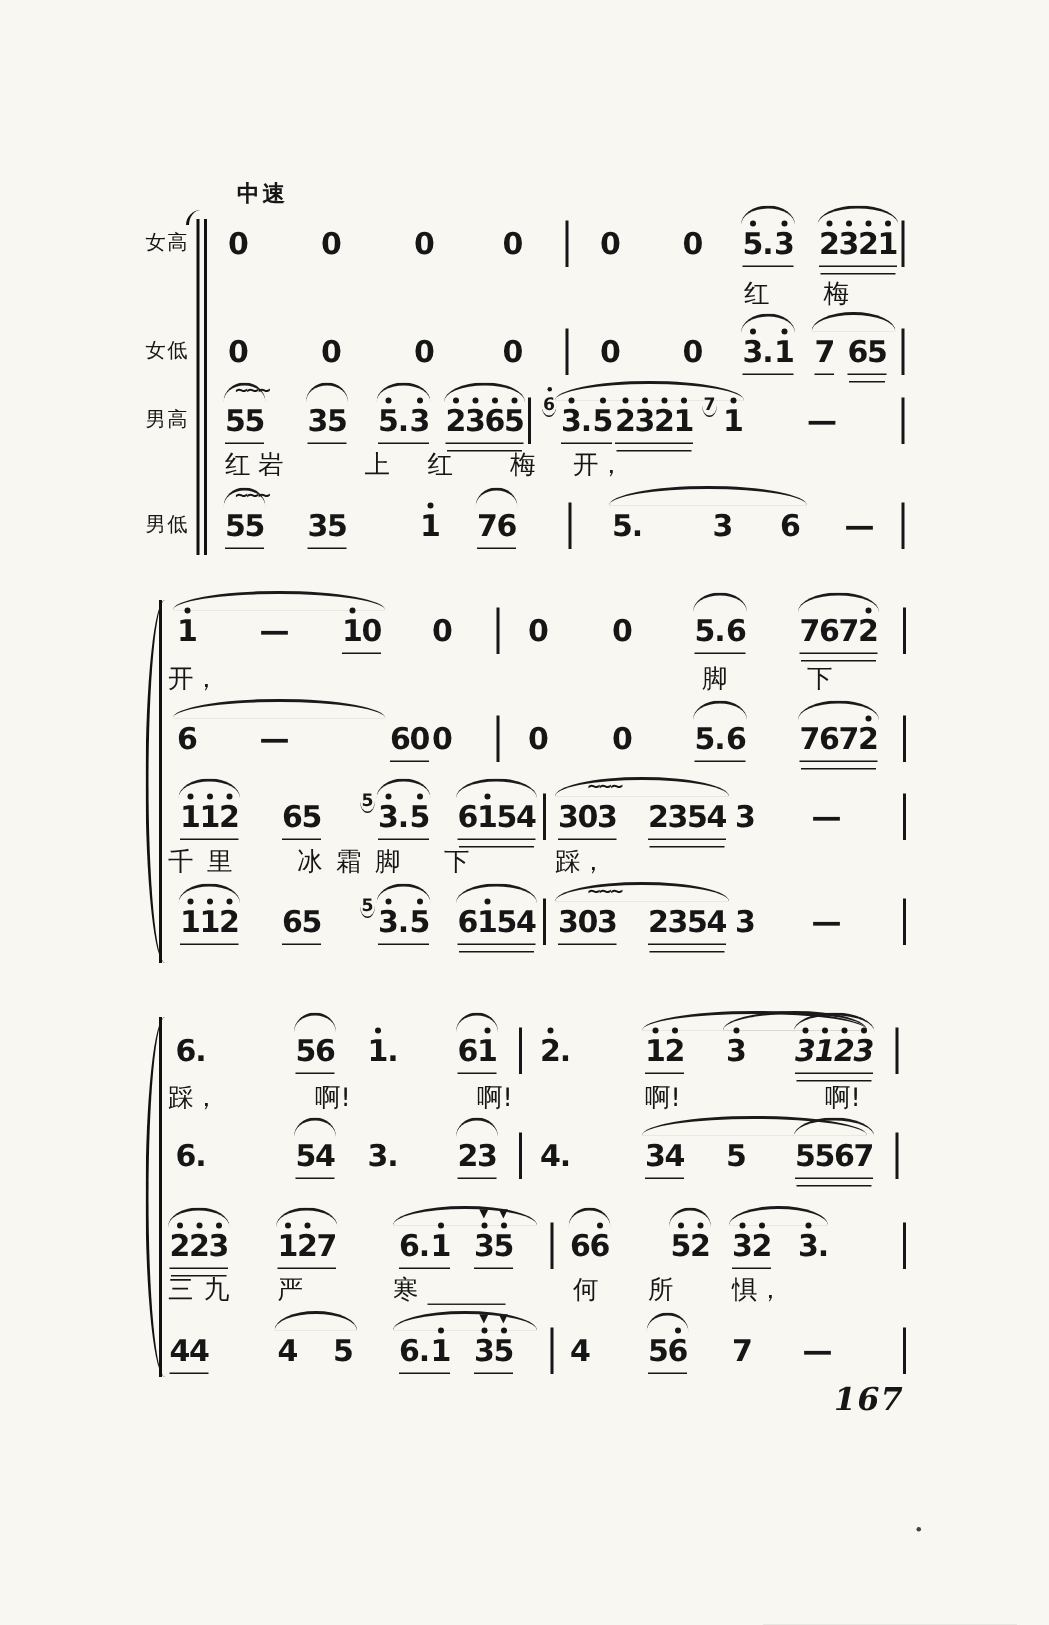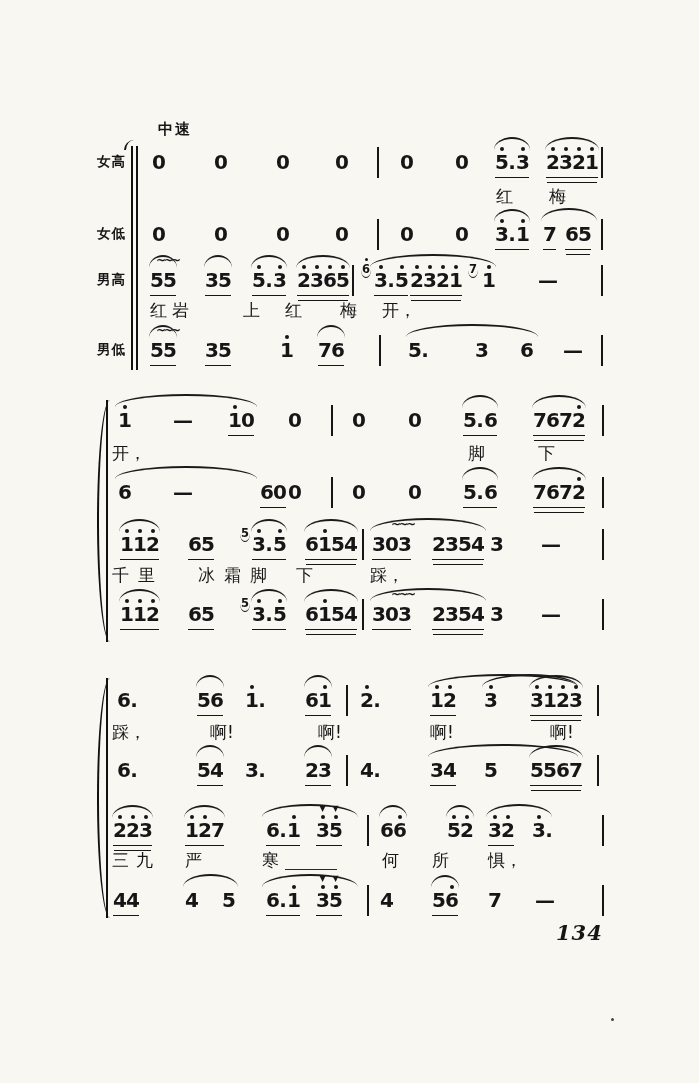--- a/index.html
+++ b/index.html
@@ -4,21 +4,21 @@
 <style>
   html,body{margin:0;padding:0;background:#d9d9d6;}
   .page{position:relative;width:699px;height:1083px;margin:0 auto;
         background:#f8f7f2;color:#161616;overflow:hidden;
         font-family:"DejaVu Sans",sans-serif;}
   .tempo{position:absolute;font-size:15px;font-weight:700;letter-spacing:2px;}
   .pageno{position:absolute;font-family:"DejaVu Serif",serif;font-style:italic;
           font-weight:700;font-size:21px;letter-spacing:1px;}
   .fdot{position:absolute;width:3px;height:3px;background:#444;border-radius:50%;}
   .mrow{position:absolute;left:0;top:0;width:699px;height:0;}
-  .plab{position:absolute;top:3px;font-size:13.5px;font-weight:700;width:34px;
+  .plab{position:absolute;top:3px;font-size:13.5px;font-weight:400;width:34px;
         letter-spacing:1px;white-space:nowrap;}
   .tok{position:absolute;top:0;white-space:nowrap;}
   .chs{position:relative;display:inline-block;padding-bottom:2px;}
   .chs.u1{border-bottom:1.8px solid #161616;}
   .chs.u2{border-bottom:1.8px solid #161616;}
   .chs.u2::after{content:"";position:absolute;left:1px;right:1px;bottom:-5.5px;
         height:0;border-top:1.6px solid #161616;}
   .ch{position:relative;display:inline-block;width:13px;text-align:center;
       font-size:20px;line-height:25px;font-weight:700;}
   .ch.n{width:8px;}
@@ -197,21 +197,21 @@
       <div class="vline" style="left: 106px; top: 678px; height: 240px;"></div>
       <div class="mrow" style="top: 688px;">
         <span class="tok" style="left: 117px;"><span class="chs"><span class="ch">6</span><span class="ch n">.</span></span></span>
         <span class="tok" style="left: 197px;"><span class="chs u1"><span class="ch">5</span><span class="ch">6</span></span><div class="arc" style="left: -1px; width: 28px; top: -13px;"></div></span>
         <span class="tok" style="left: 245px;"><span class="chs"><span class="ch"><i class="hid"></i>1</span><span class="ch n">.</span></span></span>
         <span class="tok" style="left: 305px;"><span class="chs u1"><span class="ch">6</span><span class="ch"><i class="hid"></i>1</span></span><div class="arc" style="left: -1px; width: 28px; top: -13px;"></div></span>
         <div class="bar" style="left: 346px;"></div>
         <span class="tok" style="left: 360px;"><span class="chs"><span class="ch"><i class="hid"></i>2</span><span class="ch n">.</span></span></span>
         <span class="tok" style="left: 430px;"><span class="chs u1"><span class="ch"><i class="hid"></i>1</span><span class="ch"><i class="hid"></i>2</span></span></span>
         <span class="tok" style="left: 484px;"><span class="chs"><span class="ch"><i class="hid"></i>3</span></span></span>
-        <span class="tok" style="left: 530px;"><span class="chs u2"><span class="ch"><i class="hid"></i>3</span><span class="ch"><i class="hid"></i>1</span><span class="ch"><i class="hid"></i>2</span><span class="ch"><i class="hid"></i>3</span></span><div class="arc" style="left: -1px; width: 54px; top: -13px;"></div></span>
+        <span class="tok" style="left: 530px; font-style: italic;"><span class="chs u2"><span class="ch"><i class="hid"></i>3</span><span class="ch"><i class="hid"></i>1</span><span class="ch"><i class="hid"></i>2</span><span class="ch"><i class="hid"></i>3</span></span><div class="arc" style="left: -1px; width: 54px; top: -13px;"></div></span>
         <div class="arc" style="left: 428px; width: 150px; top: -14px;"></div>
         <div class="arc" style="left: 482px; width: 96px; top: -14px;"></div>
         <div class="bar" style="left: 597px;"></div>
       </div>
       <div class="mrow" style="top: 722px;">
         <span class="lyr" style="left: 112px;">踩，</span>
         <span class="lyr" style="left: 210px;">啊!</span>
         <span class="lyr" style="left: 318px;">啊!</span>
         <span class="lyr" style="left: 430px;">啊!</span>
         <span class="lyr" style="left: 550px;">啊!</span>
@@ -262,15 +262,15 @@
         <div class="bar" style="left: 367px;"></div>
         <span class="tok" style="left: 380px;"><span class="chs"><span class="ch">4</span></span></span>
         <span class="tok" style="left: 432px;"><span class="chs u1"><span class="ch">5</span><span class="ch"><i class="hid"></i>6</span></span><div class="arc" style="left: -1px; width: 28px; top: -13px;"></div></span>
         <span class="tok" style="left: 488px;"><span class="chs"><span class="ch">7</span></span></span>
         <span class="tok" style="left: 532px;"><span class="chs"><span class="ch d">—</span></span></span>
         <div class="arc" style="left: 183px; width: 55px; top: -14px;"></div>
         <div class="arc" style="left: 262px; width: 96px; top: -14px;"></div>
         <div class="bar" style="left: 602px;"></div>
       </div>
     </div>
-  <div class="pageno" style="left:556px;top:920px">134</div>
+  <div class="pageno" style="left:556px;top:920px">167</div>
   <div class="fdot" style="left:611px;top:1018px"></div>
 </div>
 
 </body></html>

